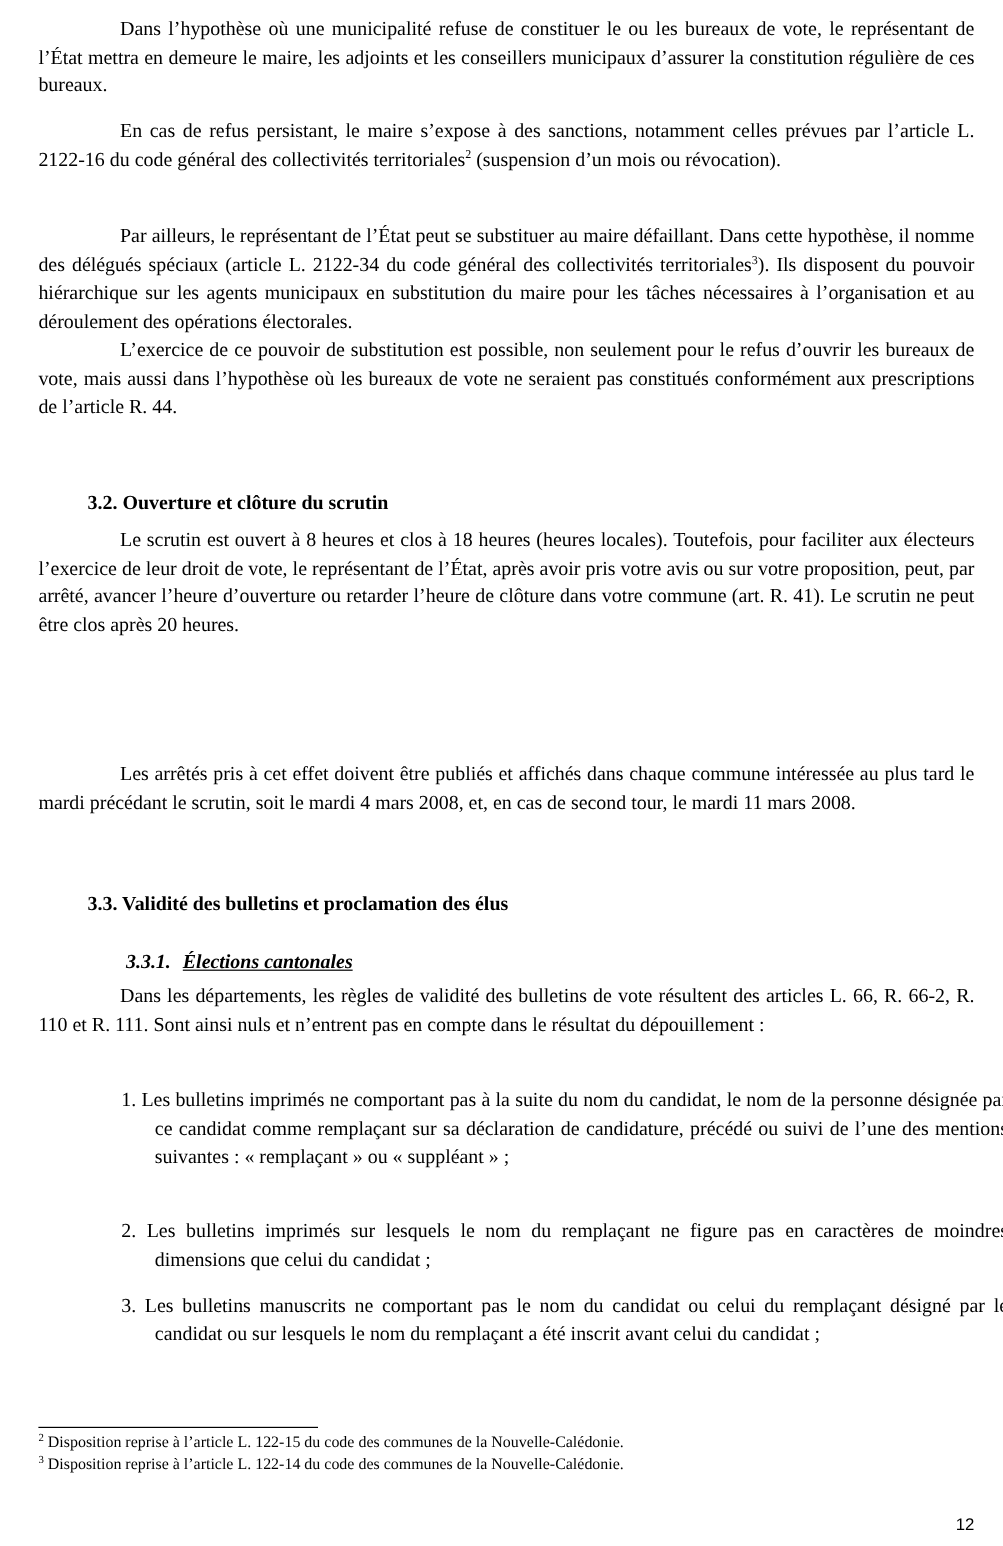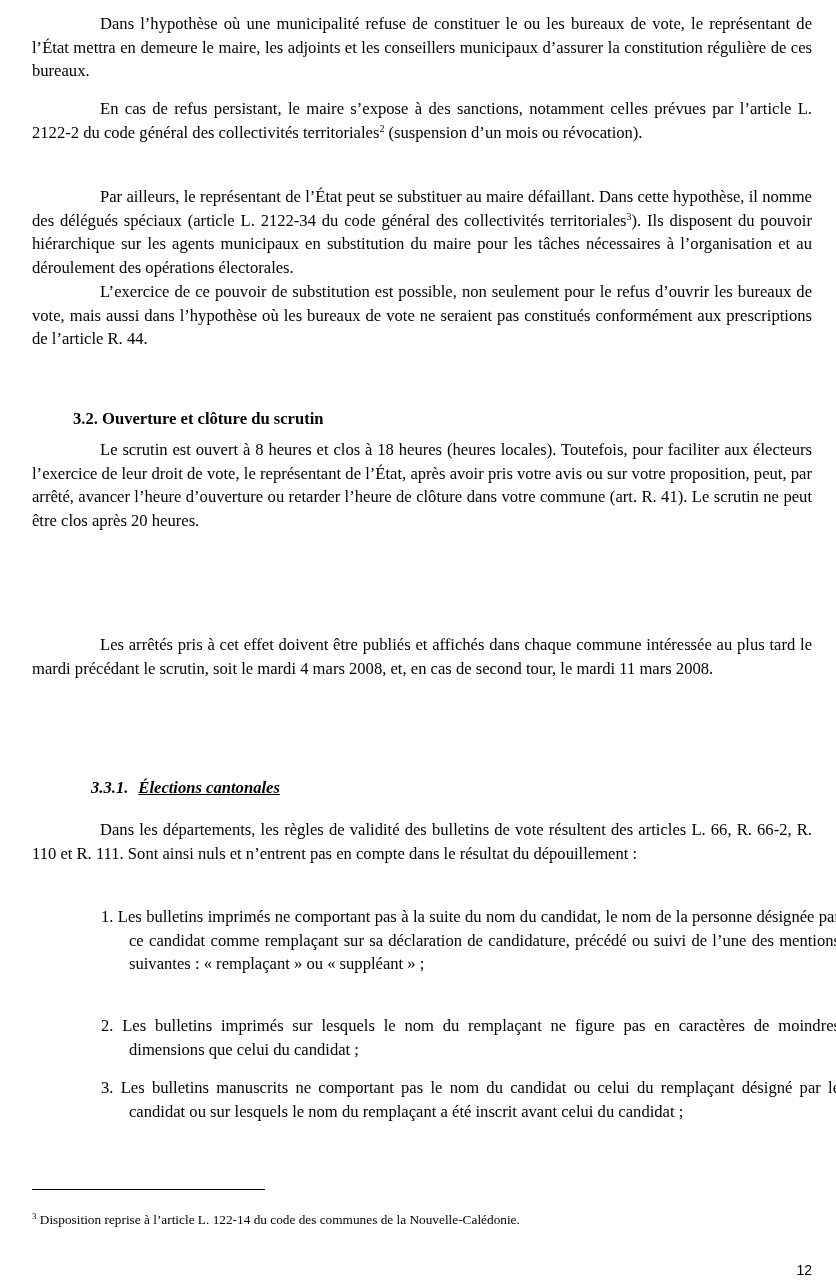--- a/index.html
+++ b/index.html
@@ -3,62 +3,64 @@
 <meta charset="utf-8">
 <style>
   html, body { margin: 0; padding: 0; background: #ffffff; }
   body { width: 836px; height: 1288px; position: relative; overflow: hidden;
          font-family: "Liberation Serif", serif; color: #000; }
   .page { position: absolute; left: 0; top: 0; width: 836px; height: 1252px; }
   .p { position: absolute; left: 32px; width: 780px; font-size: 16.6px; line-height: 23.6px;
        text-align: justify; text-indent: 68px; margin: 0; }
   .p.last-left { text-align-last: left; }
   .h2 { position: absolute; left: 61px; font-size: 16.6px; font-weight: bold; margin: 12px; }
-  .h3 { position: absolute; left: 89px; font-size: 16.6px; font-style: italic; margin: 2px; }
+  .h3 { position: absolute; left: 89px; font-size: 16.6px; font-style: italic; margin: 16px; }
   .h3 .title { text-decoration: underline; margin-left: 10px; }
   .li { position: absolute; left: 101px; width: 711px; font-size: 16.6px; line-height: 23.6px;
         text-align: justify; margin: 0; padding-left: 28px; text-indent: -28px; }
   sup { font-size: 10px; line-height: 0; vertical-align: 6px; }
   .fn-rule { position: absolute; left: 32px; top: 1189px; width: 233px; height: 0;
              border-top: 1px solid #000; }
   .fn { position: absolute; left: 32px; font-size: 13.3px; line-height: 15px; margin: 0; }
   .fn sup { font-size: 9px; vertical-align: 5px; }
   .pagenum { position: absolute; right: 24px; top: 1262px; font-family: "Liberation Sans", sans-serif;
              font-size: 14px; }
 </style>
 </head>
 <body>
 
 <div class="page">
 
   <p class="p last-left" style="top:12px;">Dans l’hypothèse où une municipalité refuse de constituer le ou les bureaux de vote, le représentant de l’État mettra en demeure le maire, les adjoints et les conseillers municipaux d’assurer la constitution régulière de ces bureaux.</p>
 
-  <p class="p last-left" style="top:97px;"><span>En cas de refus persistant, le maire s’expose à des sanctions, notamment celles prévues par l’article L. 2122-2 du code général des collectivités territoriales</span><sup>2</sup><span> (suspension d’un mois ou révocation).</span></p>
+  <p class="p last-left" style="top:97px;"><span>En cas de refus persistant, le maire s’expose à des sanctions, notamment celles prévues par l’article L. 2122-16 du code général des collectivités territoriales</span><sup>2</sup><span> (suspension d’un mois ou révocation).</span></p>
 
   <p class="p last-left" style="top:185px;"><span>Par ailleurs, le représentant de l’État peut se substituer au maire défaillant. Dans cette hypothèse, il nomme des délégués spéciaux (article L. 2122-34 du code général des collectivités territoriales</span><sup>3</sup><span>). Ils disposent du pouvoir hiérarchique sur les agents municipaux en substitution du maire pour les tâches nécessaires à l’organisation et au déroulement des opérations électorales.</span></p>
 
   <p class="p last-left" style="top:280px;font-family:Liberation Serif, serif;">L’exercice de ce pouvoir de substitution est possible, non seulement pour le refus d’ouvrir les bureaux de vote, mais aussi dans l’hypothèse où les bureaux de vote ne seraient pas constitués conformément aux prescriptions de l’article R. 44.</p>
 
   <h2 class="h2" style="top:397px;">3.2. Ouverture et clôture du scrutin</h2>
 
   <p class="p last-left" style="top:438px;">Le scrutin est ouvert à 8 heures et clos à 18 heures (heures locales). Toutefois, pour faciliter aux électeurs l’exercice de leur droit de vote, le représentant de l’État, après avoir pris votre avis ou sur votre proposition, peut, par arrêté, avancer l’heure d’ouverture ou retarder l’heure de clôture dans votre commune (art. R. 41). Le scrutin ne peut être clos après 20 heures.</p>
 
 
   <p class="p last-left" style="top:633px;">Les arrêtés pris à cet effet doivent être publiés et affichés dans chaque commune intéressée au plus tard le mardi précédant le scrutin, soit le mardi 4 mars 2008, et, en cas de second tour, le mardi 11 mars 2008.</p>
 
+  <h2 class="h2" style="top:731px;">3.3. Validité des bulletins et proclamation des élus</h2>
 
   <h3 class="h3" style="top:776px;"><span>3.3.1.</span><span class="title">Élections cantonales</span></h3>
 
   <p class="p last-left" style="top:818px;">Dans les départements, les règles de validité des bulletins de vote résultent des articles L. 66, R. 66-2, R. 110 et R. 111. Sont ainsi nuls et n’entrent pas en compte dans le résultat du dépouillement :</p>
 
   <p class="li last-left" style="top:905px;"><span>1. </span><span>Les bulletins imprimés ne comportant pas à la suite du nom du candidat, le nom de la personne désignée par ce candidat comme remplaçant sur sa déclaration de candidature, précédé ou suivi de l’une des mentions suivantes : « remplaçant » ou « suppléant » ;</span></p>
 
   <p class="li" style="top:1014px; text-align-last:left;"><span>2. </span><span>Les bulletins imprimés sur lesquels le nom du remplaçant ne figure pas en caractères de moindres dimensions que celui du candidat ;</span></p>
 
   <p class="li" style="top:1076px; text-align-last:left;"><span>3. </span><span>Les bulletins manuscrits ne comportant pas le nom du candidat ou celui du remplaçant désigné par le candidat ou sur lesquels le nom du remplaçant a été inscrit avant celui du candidat ;</span></p>
 
   <div class="fn-rule"></div>
 
+  <p class="fn" style="top:1194px;"><sup>2</sup><span> Disposition reprise à l’article L. 122-15 du code des communes de la Nouvelle-Calédonie.</span></p>
 
   <p class="fn" style="top:1212px;"><sup>3</sup><span> Disposition reprise à l’article L. 122-14 du code des communes de la Nouvelle-Calédonie.</span></p>
 
   <div class="pagenum">12</div>
 </div>
 
 </body></html>

